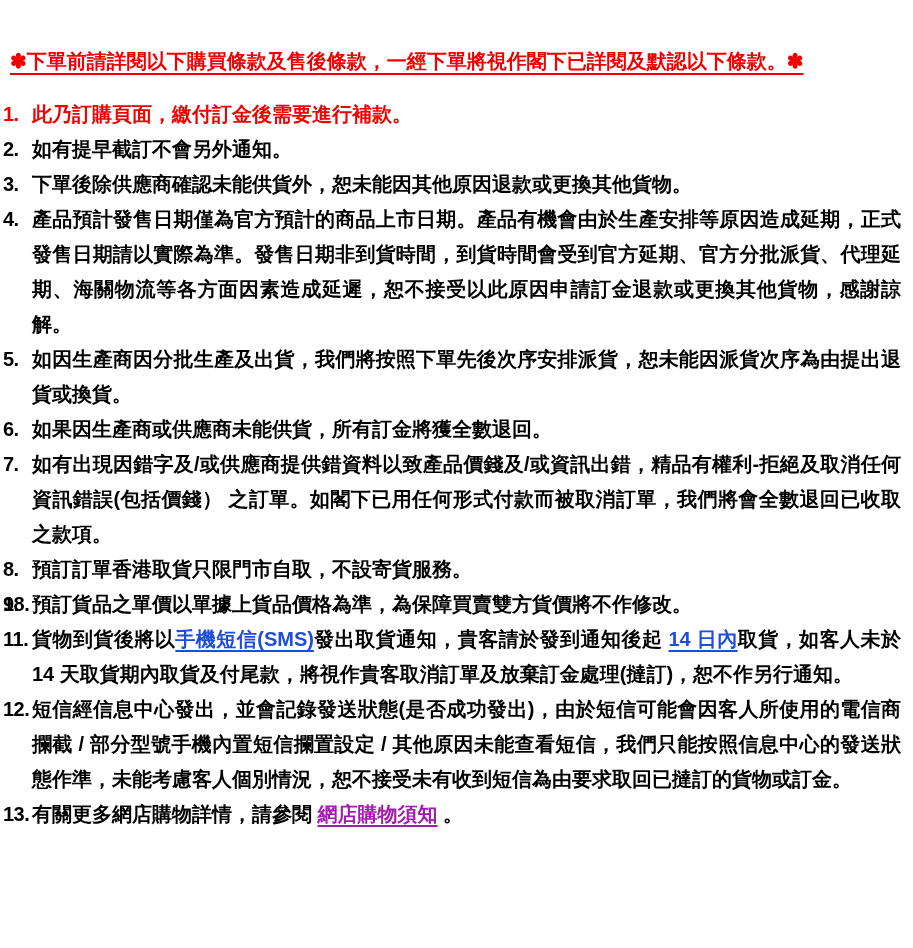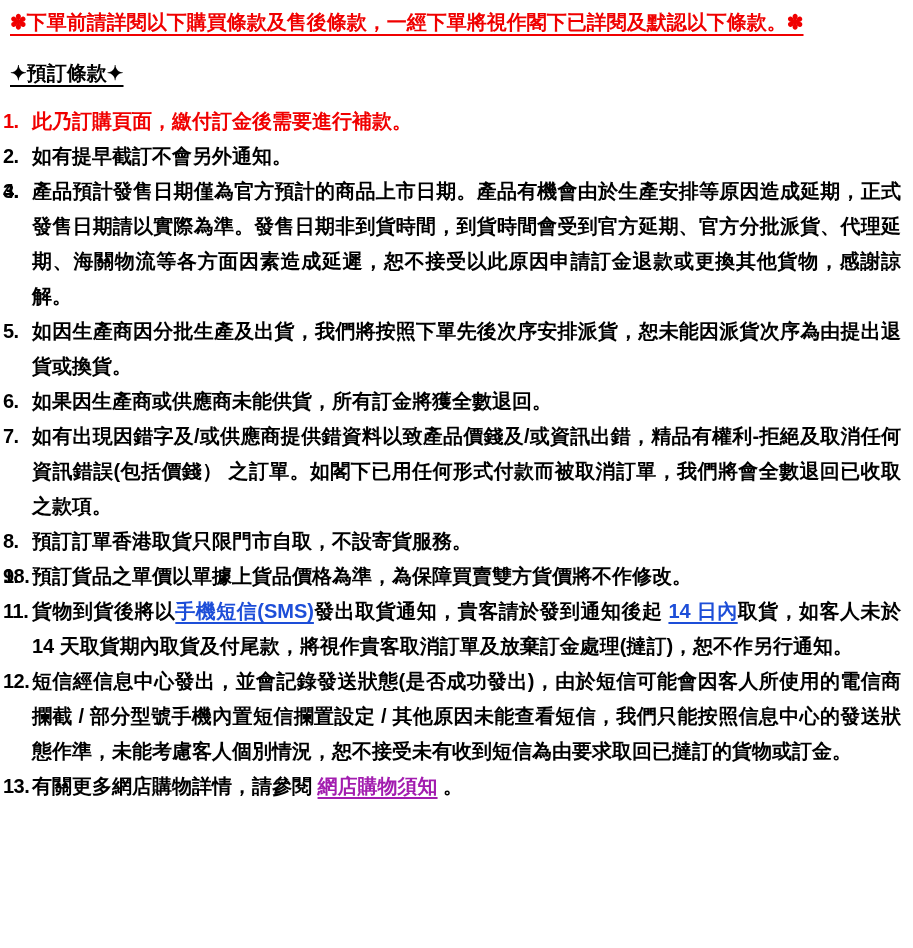--- a/index.html
+++ b/index.html
@@ -13,20 +13,21 @@
     box-sizing: border-box;
   }
   .doc {
     box-sizing: border-box;
     width: 913px;
     padding: 6px 12px 8px 3px;
     font-family: "Liberation Sans", sans-serif;
     font-weight: 700;
     color: #000000;
     font-size: 20px;
+    margin-top: 39px;
   }
   .banner {
     margin: 0 0 20px 7px;
     font-size: 20px;
     line-height: 32px;
     font-weight: 700;
     color: #f00000;
     text-decoration: underline;
     text-decoration-thickness: 2px;
     text-underline-offset: 5px;
@@ -74,25 +75,24 @@
     text-decoration-thickness: 2px;
     text-underline-offset: 4px;
     cursor: pointer;
   }
 </style>
 </head>
 <body>
 
 <div class="doc">
   <div class="banner">✽下單前請詳閱以下購買條款及售後條款，一經下單將視作閣下已詳閱及默認以下條款。✽</div>
-  <div class="heading">✦預訂條款✦</div>
   <ol class="terms" id="terms-list">
       <li class="term red"><span class="term-num">1.</span><span>此乃訂購頁面，繳付訂金後需要進行補款。</span></li>
       <li class="term"><span class="term-num">2.</span><span>如有提早截訂不會另外通知。</span></li>
-      <li class="term"><span class="term-num">3.</span></li>
+      <li class="term"><span class="term-num">3.</span><span>下單後除供應商確認未能供貨外，恕未能因其他原因退款或更換其他貨物。</span></li>
       <li class="term"><span class="term-num">4.</span><span>產品預計發售日期僅為官方預計的商品上市日期。產品有機會由於生產安排等原因造成延期，正式發售日期請以實際為準。發售日期非到貨時間，到貨時間會受到官方延期、官方分批派貨、代理延期、海關物流等各方面因素造成延遲，恕不接受以此原因申請訂金退款或更換其他貨物，感謝諒解。</span></li>
       <li class="term"><span class="term-num">5.</span><span>如因生產商因分批生產及出貨，我們將按照下單先後次序安排派貨，恕未能因派貨次序為由提出退貨或換貨。</span></li>
       <li class="term"><span class="term-num">6.</span><span>如果因生產商或供應商未能供貨，所有訂金將獲全數退回。</span></li>
       <li class="term"><span class="term-num">7.</span><span>如有出現因錯字及/或供應商提供錯資料以致產品價錢及/或資訊出錯，精品有權利-拒絕及取消任何資訊錯誤(包括價錢） 之訂單。如閣下已用任何形式付款而被取消訂單，我們將會全數退回已收取之款項。</span></li>
       <li class="term"><span class="term-num">8.</span><span>預訂訂單香港取貨只限門市自取，不設寄貨服務。</span></li>
       <li class="term"><span class="term-num">9.</span></li>
       <li class="term"><span class="term-num">18.</span><span>預訂貨品之單價以單據上貨品價格為準，為保障買賣雙方貨價將不作修改。</span></li>
       <li class="term"><span class="term-num">11.</span><span>貨物到貨後將以</span><span class="hl">手機短信(SMS)</span><span>發出取貨通知，貴客請於發到通知後起 </span><span class="hl">14 日內</span><span>取貨，如客人未於 14 天取貨期內取貨及付尾款，將視作貴客取消訂單及放棄訂金處理(撻訂)，恕不作另行通知。</span></li>
       <li class="term"><span class="term-num">12.</span><span>短信經信息中心發出，並會記錄發送狀態(是否成功發出)，由於短信可能會因客人所使用的電信商攔截 / 部分型號手機內置短信攔置設定 / 其他原因未能查看短信，我們只能按照信息中心的發送狀態作準，未能考慮客人個別情況，恕不接受未有收到短信為由要求取回已撻訂的貨物或訂金。</span></li>
       <li class="term"><span class="term-num">13.</span><span>有關更多網店購物詳情，請參閱 </span><span class="link">網店購物須知</span><span> 。</span></li>

